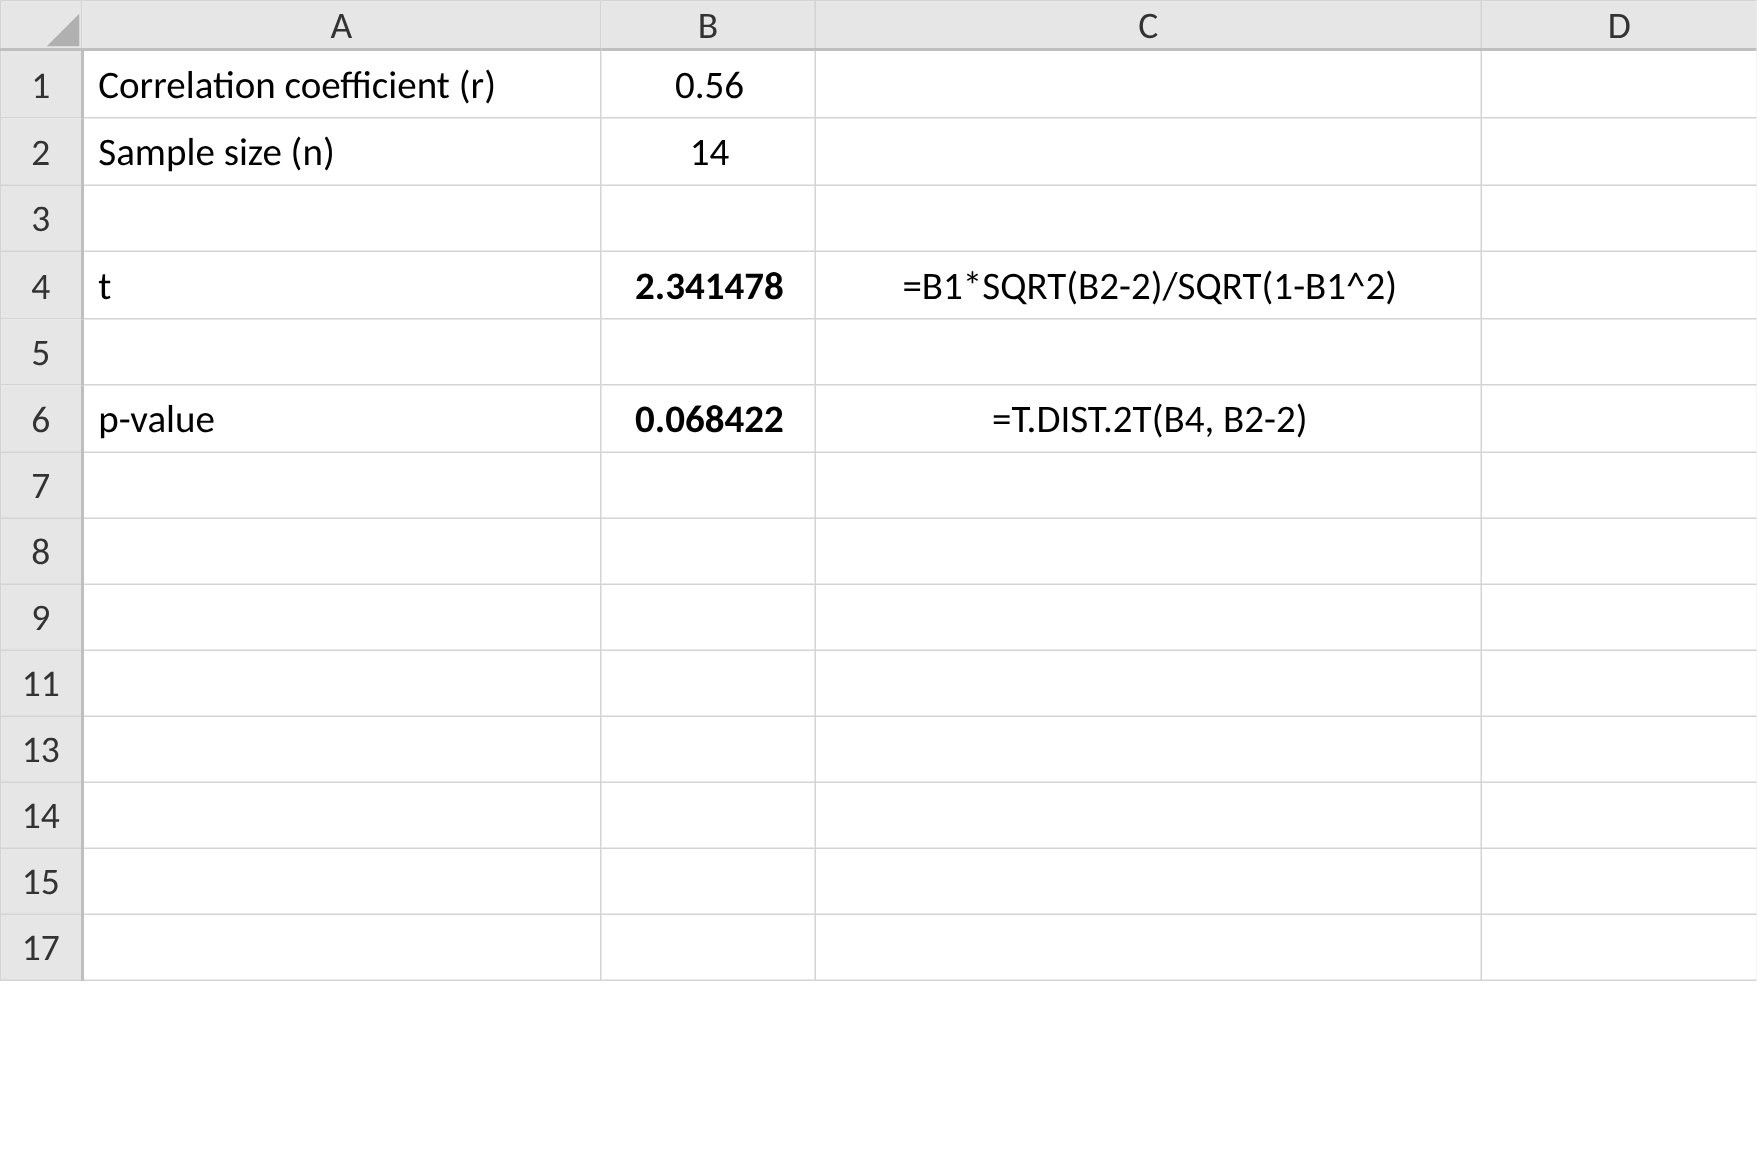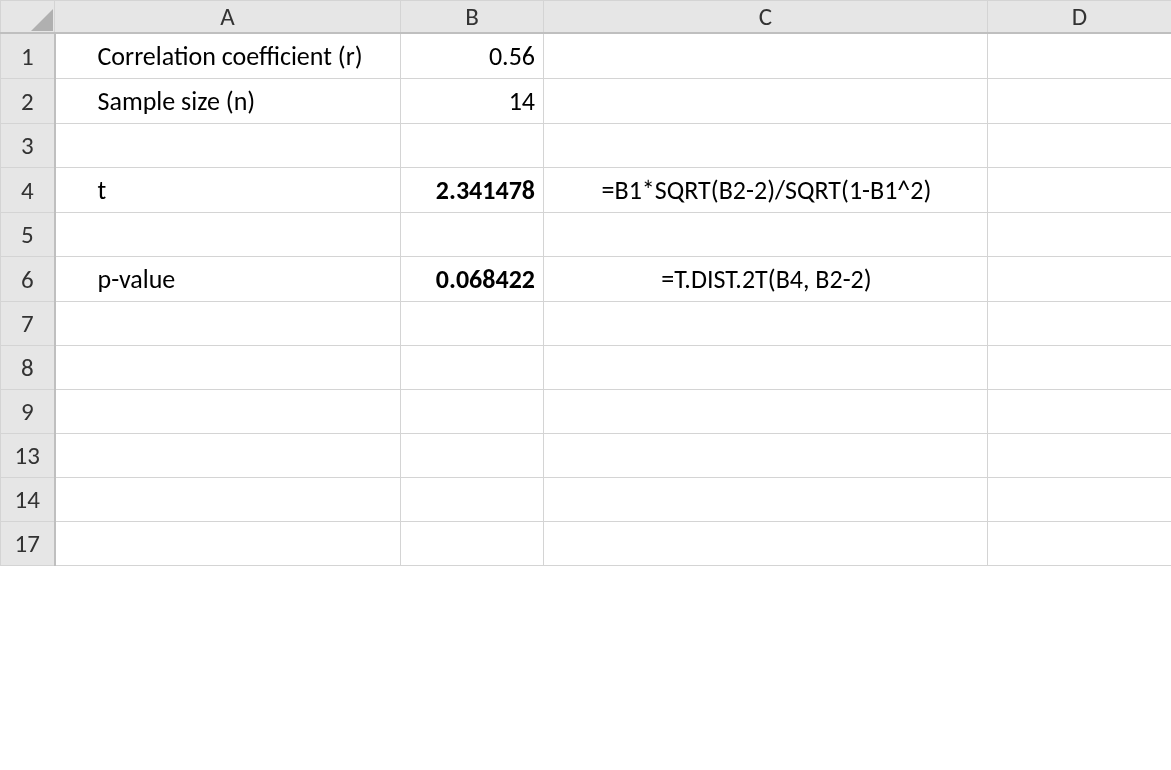--- a/index.html
+++ b/index.html
@@ -42,32 +42,32 @@
     thead th {
       height: 32px;
       border-bottom: 2px solid #bfbfbf;
     }
     .rowhdr {
       border-right: 2px solid #bfbfbf;
       text-align: center;
       font-size: 25px;
       color: #333;
     }
-    .colA { width: 346px; padding-left: 32px; }
+    .colA { width: 346px; }
     .colB { width: 143px; }
     .colC { width: 444px; }
     .colD { width: 184px; }
     .rowhdr-col { width: 54px; }
 
     td .cell {
       padding: 2px 8px 2px 10px;
       line-height: 40px;
     }
     td.colA .cell { text-align: left; }
-    td.colB .cell { text-align: right; }
+    td.colB .cell { text-align: center; }
     td.colC .cell { text-align: center; }
     td.colD .cell { text-align: left; }
     .bold { font-weight: 700; }
   </style>
 </head>
 <body>
 
 <table class="grid">
   <colgroup>
     <col class="rowhdr-col">
@@ -219,36 +219,66 @@
           <div class="cell"></div>
         </td>
         <td class="colC">
           <div class="cell"></div>
         </td>
         <td class="colD">
           <div class="cell"></div>
         </td>
       </tr>
       <tr>
+        <th class="hdr rowhdr">11</th>
+        <td class="colA">
+          <div class="cell"></div>
+        </td>
+        <td class="colB">
+          <div class="cell"></div>
+        </td>
+        <td class="colC">
+          <div class="cell"></div>
+        </td>
+        <td class="colD">
+          <div class="cell"></div>
+        </td>
+      </tr>
+      <tr>
         <th class="hdr rowhdr">13</th>
         <td class="colA">
           <div class="cell"></div>
         </td>
         <td class="colB">
           <div class="cell"></div>
         </td>
         <td class="colC">
           <div class="cell"></div>
         </td>
         <td class="colD">
           <div class="cell"></div>
         </td>
       </tr>
       <tr>
         <th class="hdr rowhdr">14</th>
+        <td class="colA">
+          <div class="cell"></div>
+        </td>
+        <td class="colB">
+          <div class="cell"></div>
+        </td>
+        <td class="colC">
+          <div class="cell"></div>
+        </td>
+        <td class="colD">
+          <div class="cell"></div>
+        </td>
+      </tr>
+      <tr>
+        <th class="hdr rowhdr">15</th>
         <td class="colA">
           <div class="cell"></div>
         </td>
         <td class="colB">
           <div class="cell"></div>
         </td>
         <td class="colC">
           <div class="cell"></div>
         </td>
         <td class="colD">

